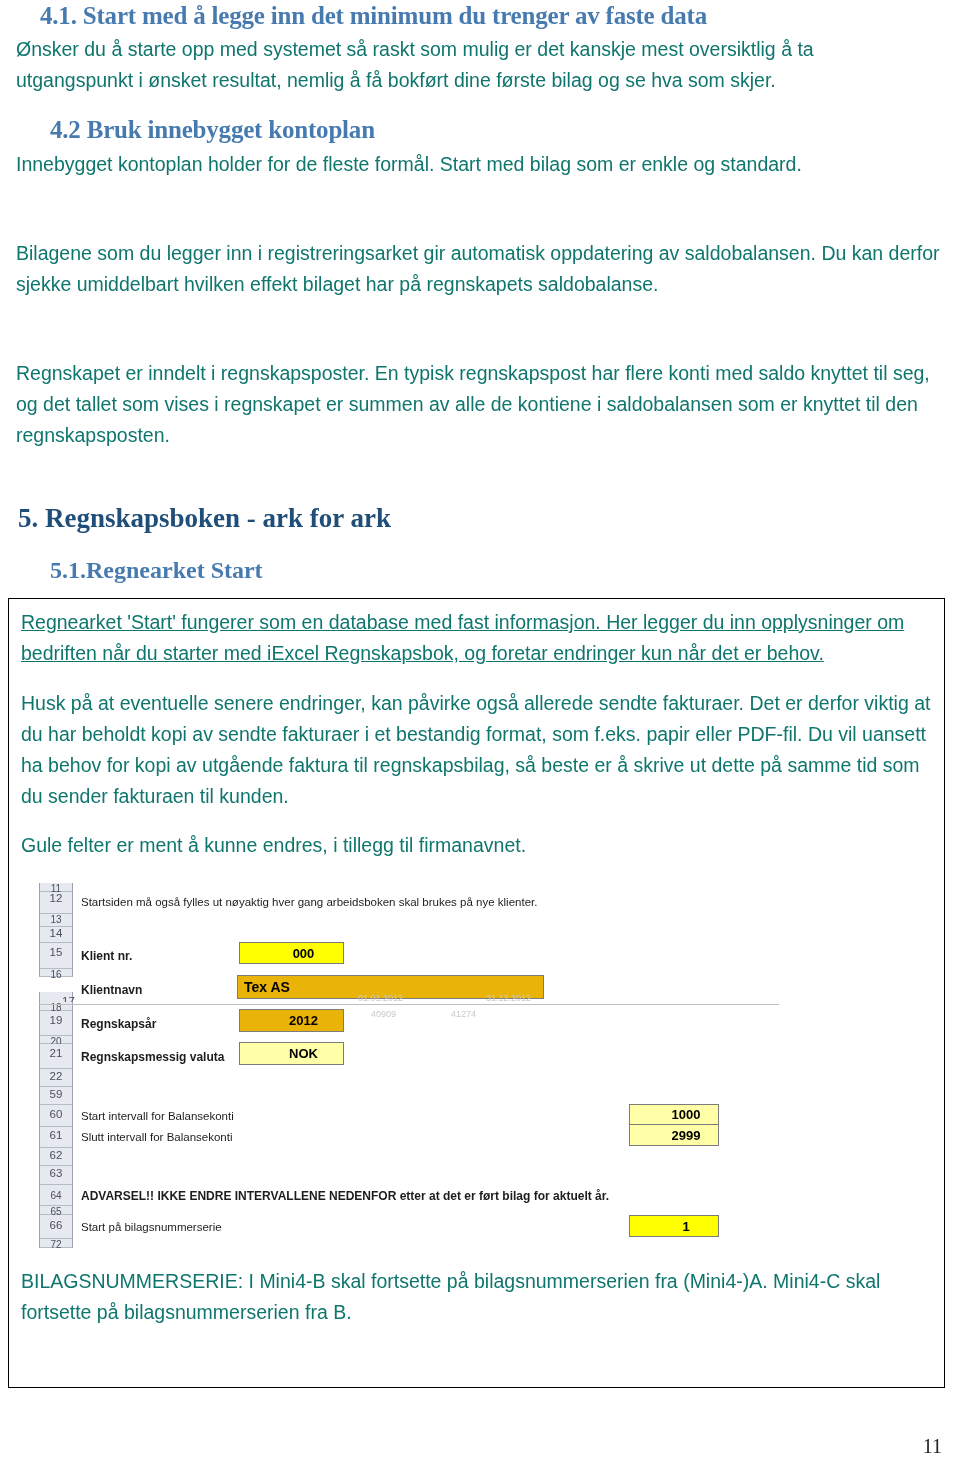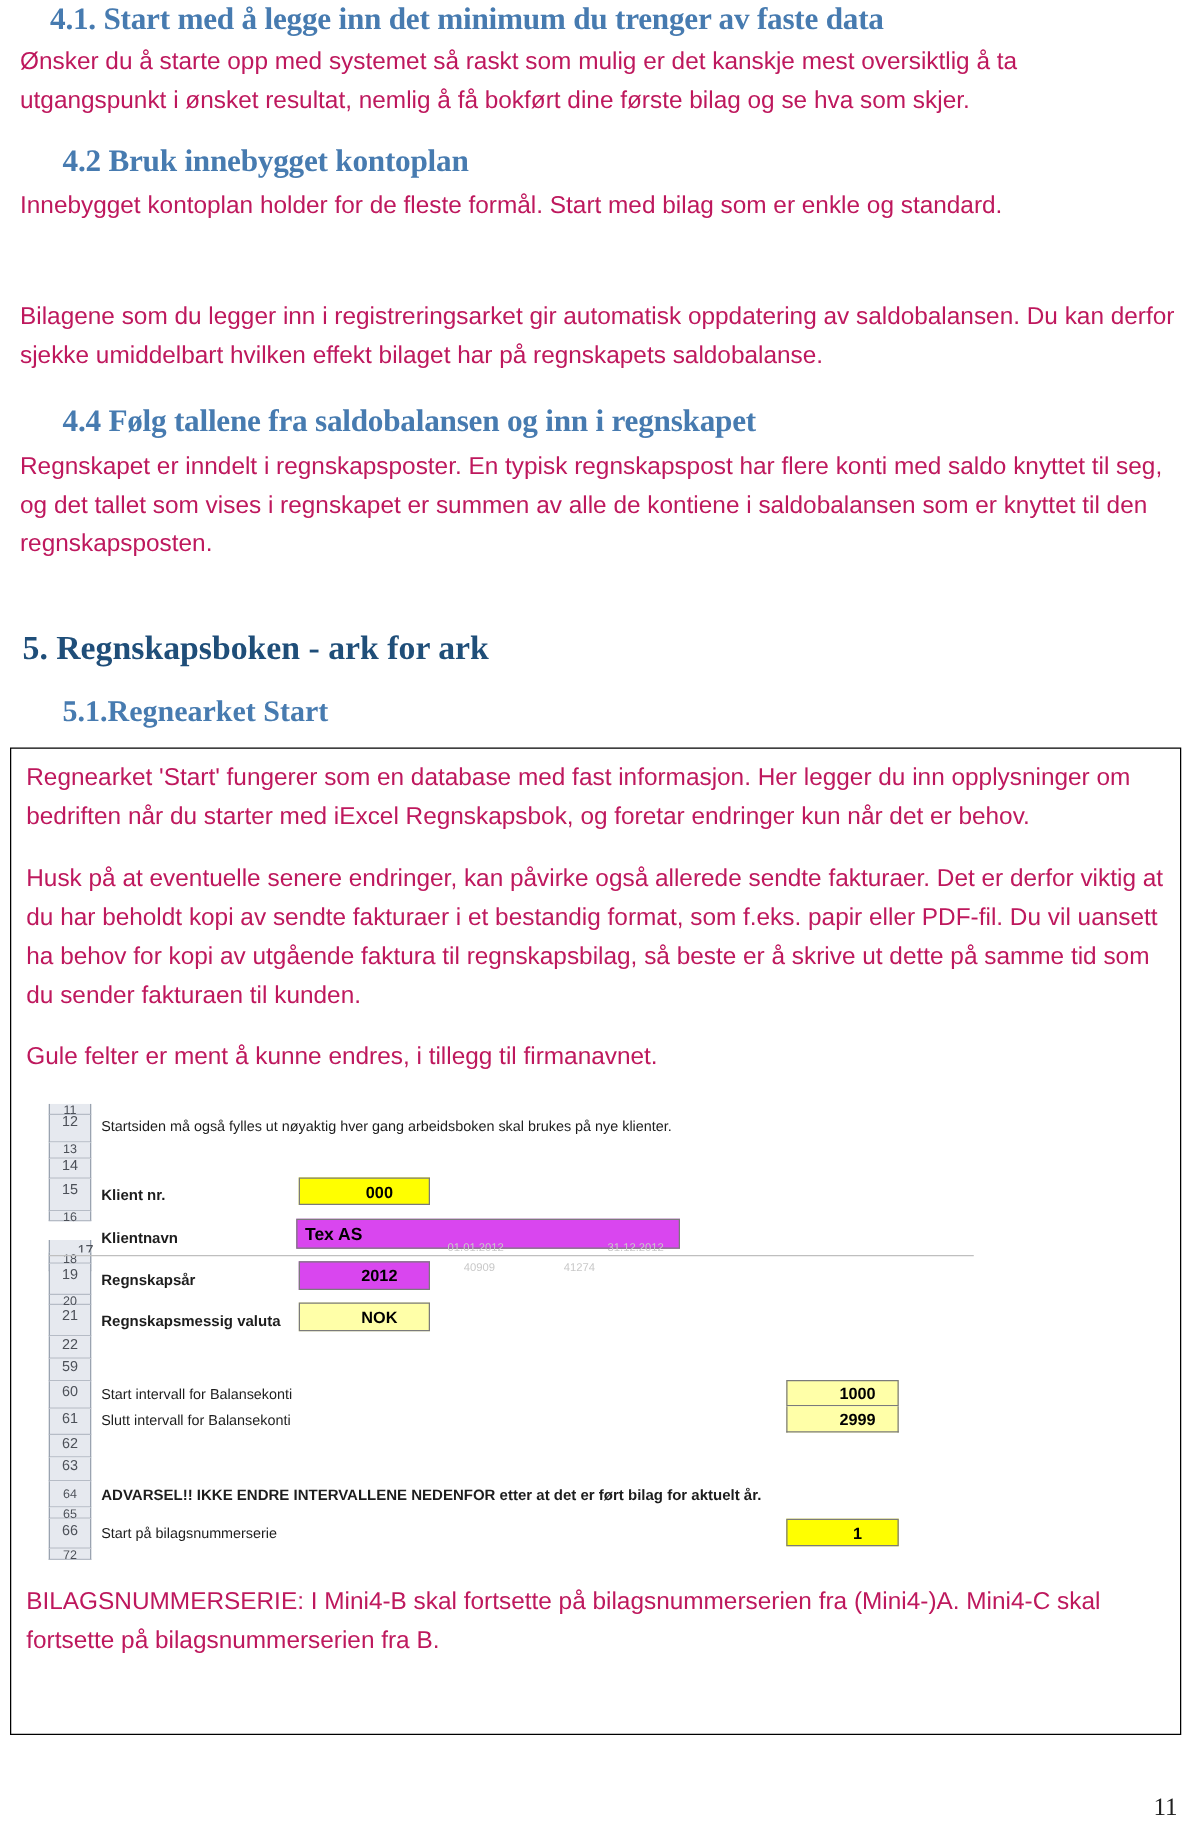--- a/index.html
+++ b/index.html
@@ -32,21 +32,21 @@
   .h3-main{
     font-family:"Liberation Serif", serif;
     font-weight:bold;
     color:#477BB0;
     font-size:24px;
     line-height:1.15;
   }
   .body-p{
     font-size:19.5px;
     line-height:31px;
-    color:#be185d;
+    color:#0f766e;
     font-family:"Liberation Sans", sans-serif;
   }
 
   
   .abs{position:absolute;}
 
   
   .boxed{
     position:absolute;
     left:8px;top:598px;width:937px;height:790px;
@@ -94,21 +94,21 @@
     color:#000;
     display:flex;
     align-items:center;
     justify-content:center;
     line-height:1;
     padding-left:24px;
   }
   .valbox.left{justify-content:flex-start;padding-left:6px;font-size:14px;}
   .y-strong{background:#ffff00;}
   .y-soft{background:#ffffa8;}
-  .white{background:#d946ef;}
+  .white{background:#eab308;}
   .hline{position:absolute;height:1px;background:#bfbfbf;}
 
   .pagenum{
     position:absolute;right:18px;bottom:14px;
     font-family:"Liberation Serif", serif;
     font-size:20px;color:#222;
   }
 </style>
 </head>
 <body>
@@ -116,30 +116,29 @@
 <div class="page">
 
   <div class="abs h-sub" style="left:40px;top:2px;width:900px;">4.1. Start med å legge inn det minimum du trenger av faste data</div>
   <div class="abs body-p" style="left:16px;top:34px;width:920px;">Ønsker du å starte opp med systemet så raskt som mulig er det kanskje mest oversiktlig å ta utgangspunkt i ønsket resultat, nemlig å få bokført dine første bilag og se hva som skjer.</div>
 
   <div class="abs h-sub" style="left:50px;top:116px;width:900px;">4.2 Bruk innebygget kontoplan</div>
   <div class="abs body-p" style="left:16px;top:149px;width:920px;">Innebygget kontoplan holder for de fleste formål. Start med bilag som er enkle og standard.</div>
 
   <div class="abs body-p" style="left:16px;top:238px;width:924px;">Bilagene som du legger inn i registreringsarket gir automatisk oppdatering av saldobalansen. Du kan derfor sjekke umiddelbart hvilken effekt bilaget har på regnskapets saldobalanse.</div>
 
-  <div class="abs h-sub" style="left:50px;top:324px;width:900px;">4.4 Følg tallene fra saldobalansen og inn i regnskapet</div>
   <div class="abs body-p" style="left:16px;top:358px;width:930px;">Regnskapet er inndelt i regnskapsposter. En typisk regnskapspost har flere konti med saldo knyttet til seg, og det tallet som vises i regnskapet er summen av alle de kontiene i saldobalansen som er knyttet til den regnskapsposten.</div>
 
   <div class="abs h2-main" style="left:18px;top:503px;width:900px;">5.  Regnskapsboken - ark for ark</div>
   <div class="abs h3-main" style="left:50px;top:557px;width:900px;">5.1.Regnearket Start</div>
 
   <div class="boxed">
     <div class="boxed-inner">
 
-      <div class="body-p" style="width:910px;">Regnearket 'Start' fungerer som en database med fast informasjon. Her legger du inn opplysninger om bedriften når du starter med iExcel Regnskapsbok, og foretar endringer kun når det er behov.</div>
+      <div class="body-p" style="width:910px;text-decoration:underline;">Regnearket 'Start' fungerer som en database med fast informasjon. Her legger du inn opplysninger om bedriften når du starter med iExcel Regnskapsbok, og foretar endringer kun når det er behov.</div>
       <div style="height:19px"></div>
       <div class="body-p" style="width:910px;">Husk på at eventuelle senere endringer, kan påvirke også allerede sendte fakturaer. Det er derfor viktig at du har beholdt kopi av sendte fakturaer i et bestandig format, som f.eks. papir eller PDF-fil. Du vil uansett ha behov for kopi av utgående faktura til regnskapsbilag, så beste er å skrive ut dette på samme tid som du sender fakturaen til kunden.</div>
       <div style="height:18px"></div>
       <div class="body-p" style="width:910px;">Gule felter er ment å kunne endres, i tillegg til firmanavnet.</div>
 
       <div class="sheet" style="margin-top:22px;">
 
         <div class="rn" style="top:0px;   height:9px;  font-size:10px;">11</div>
         <div class="rn" style="top:9px;   height:22px;">12</div>
         <div class="rn" style="top:31px;  height:13px; font-size:10px;">13</div>

